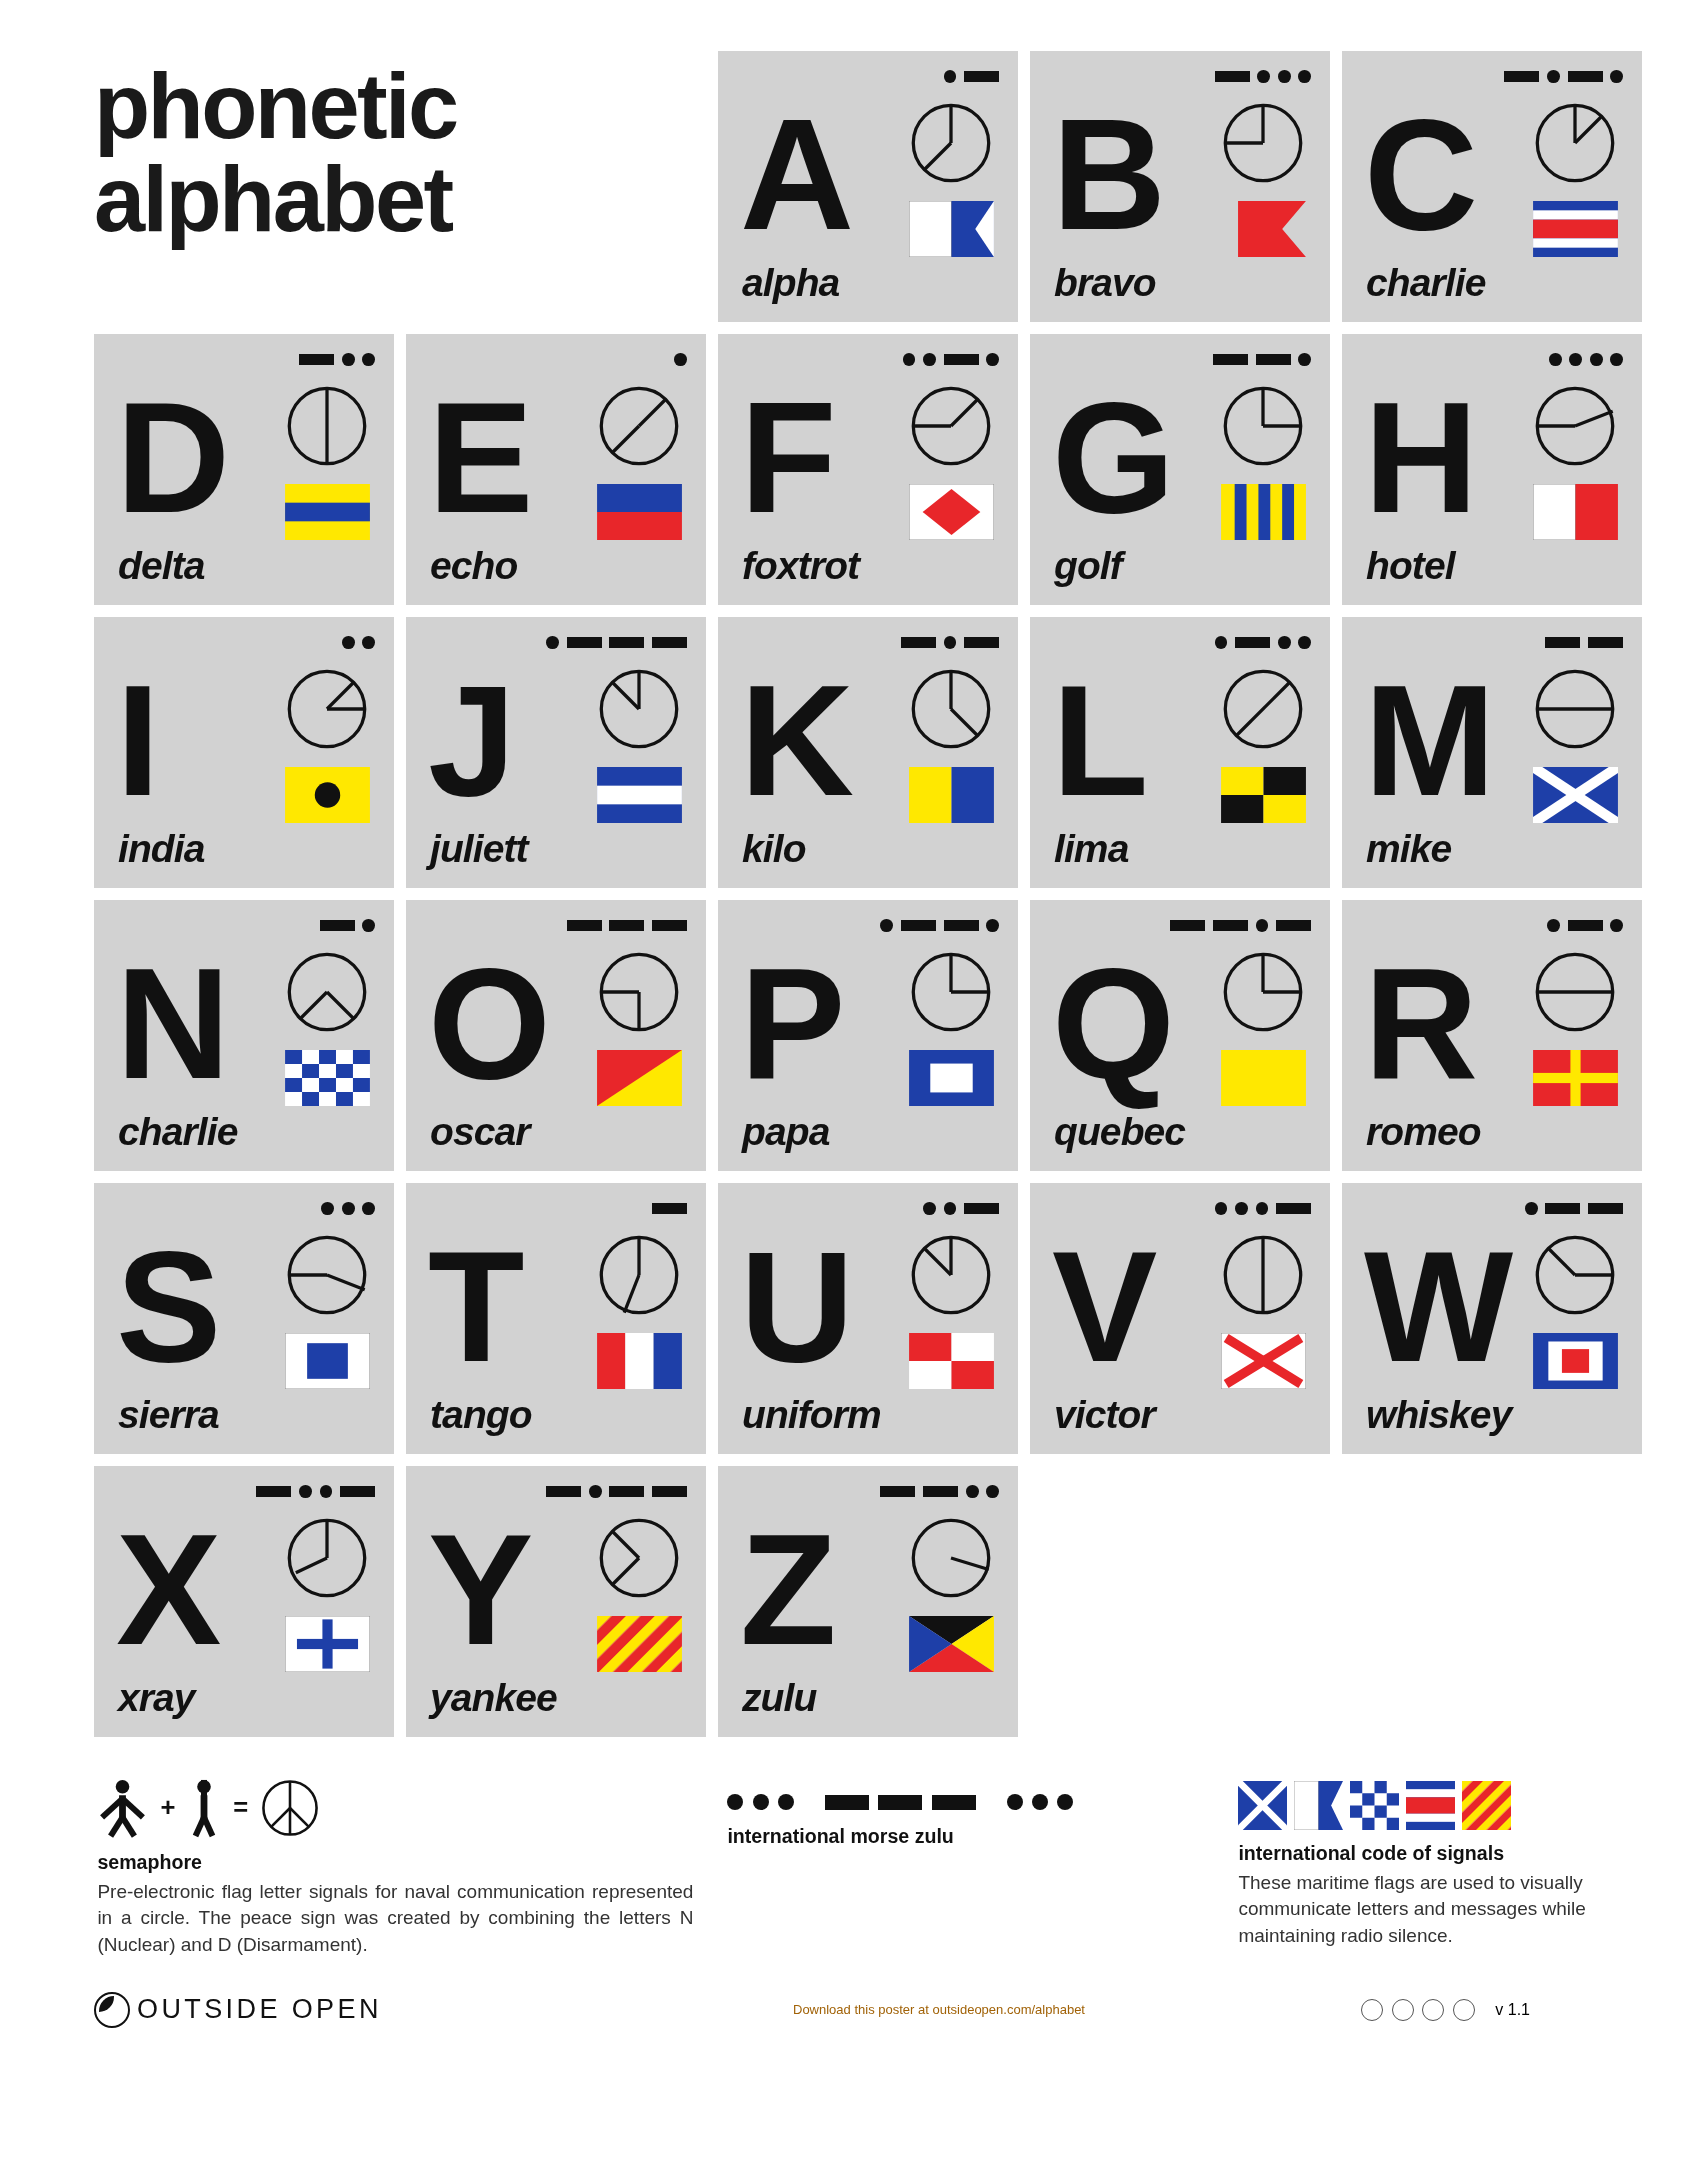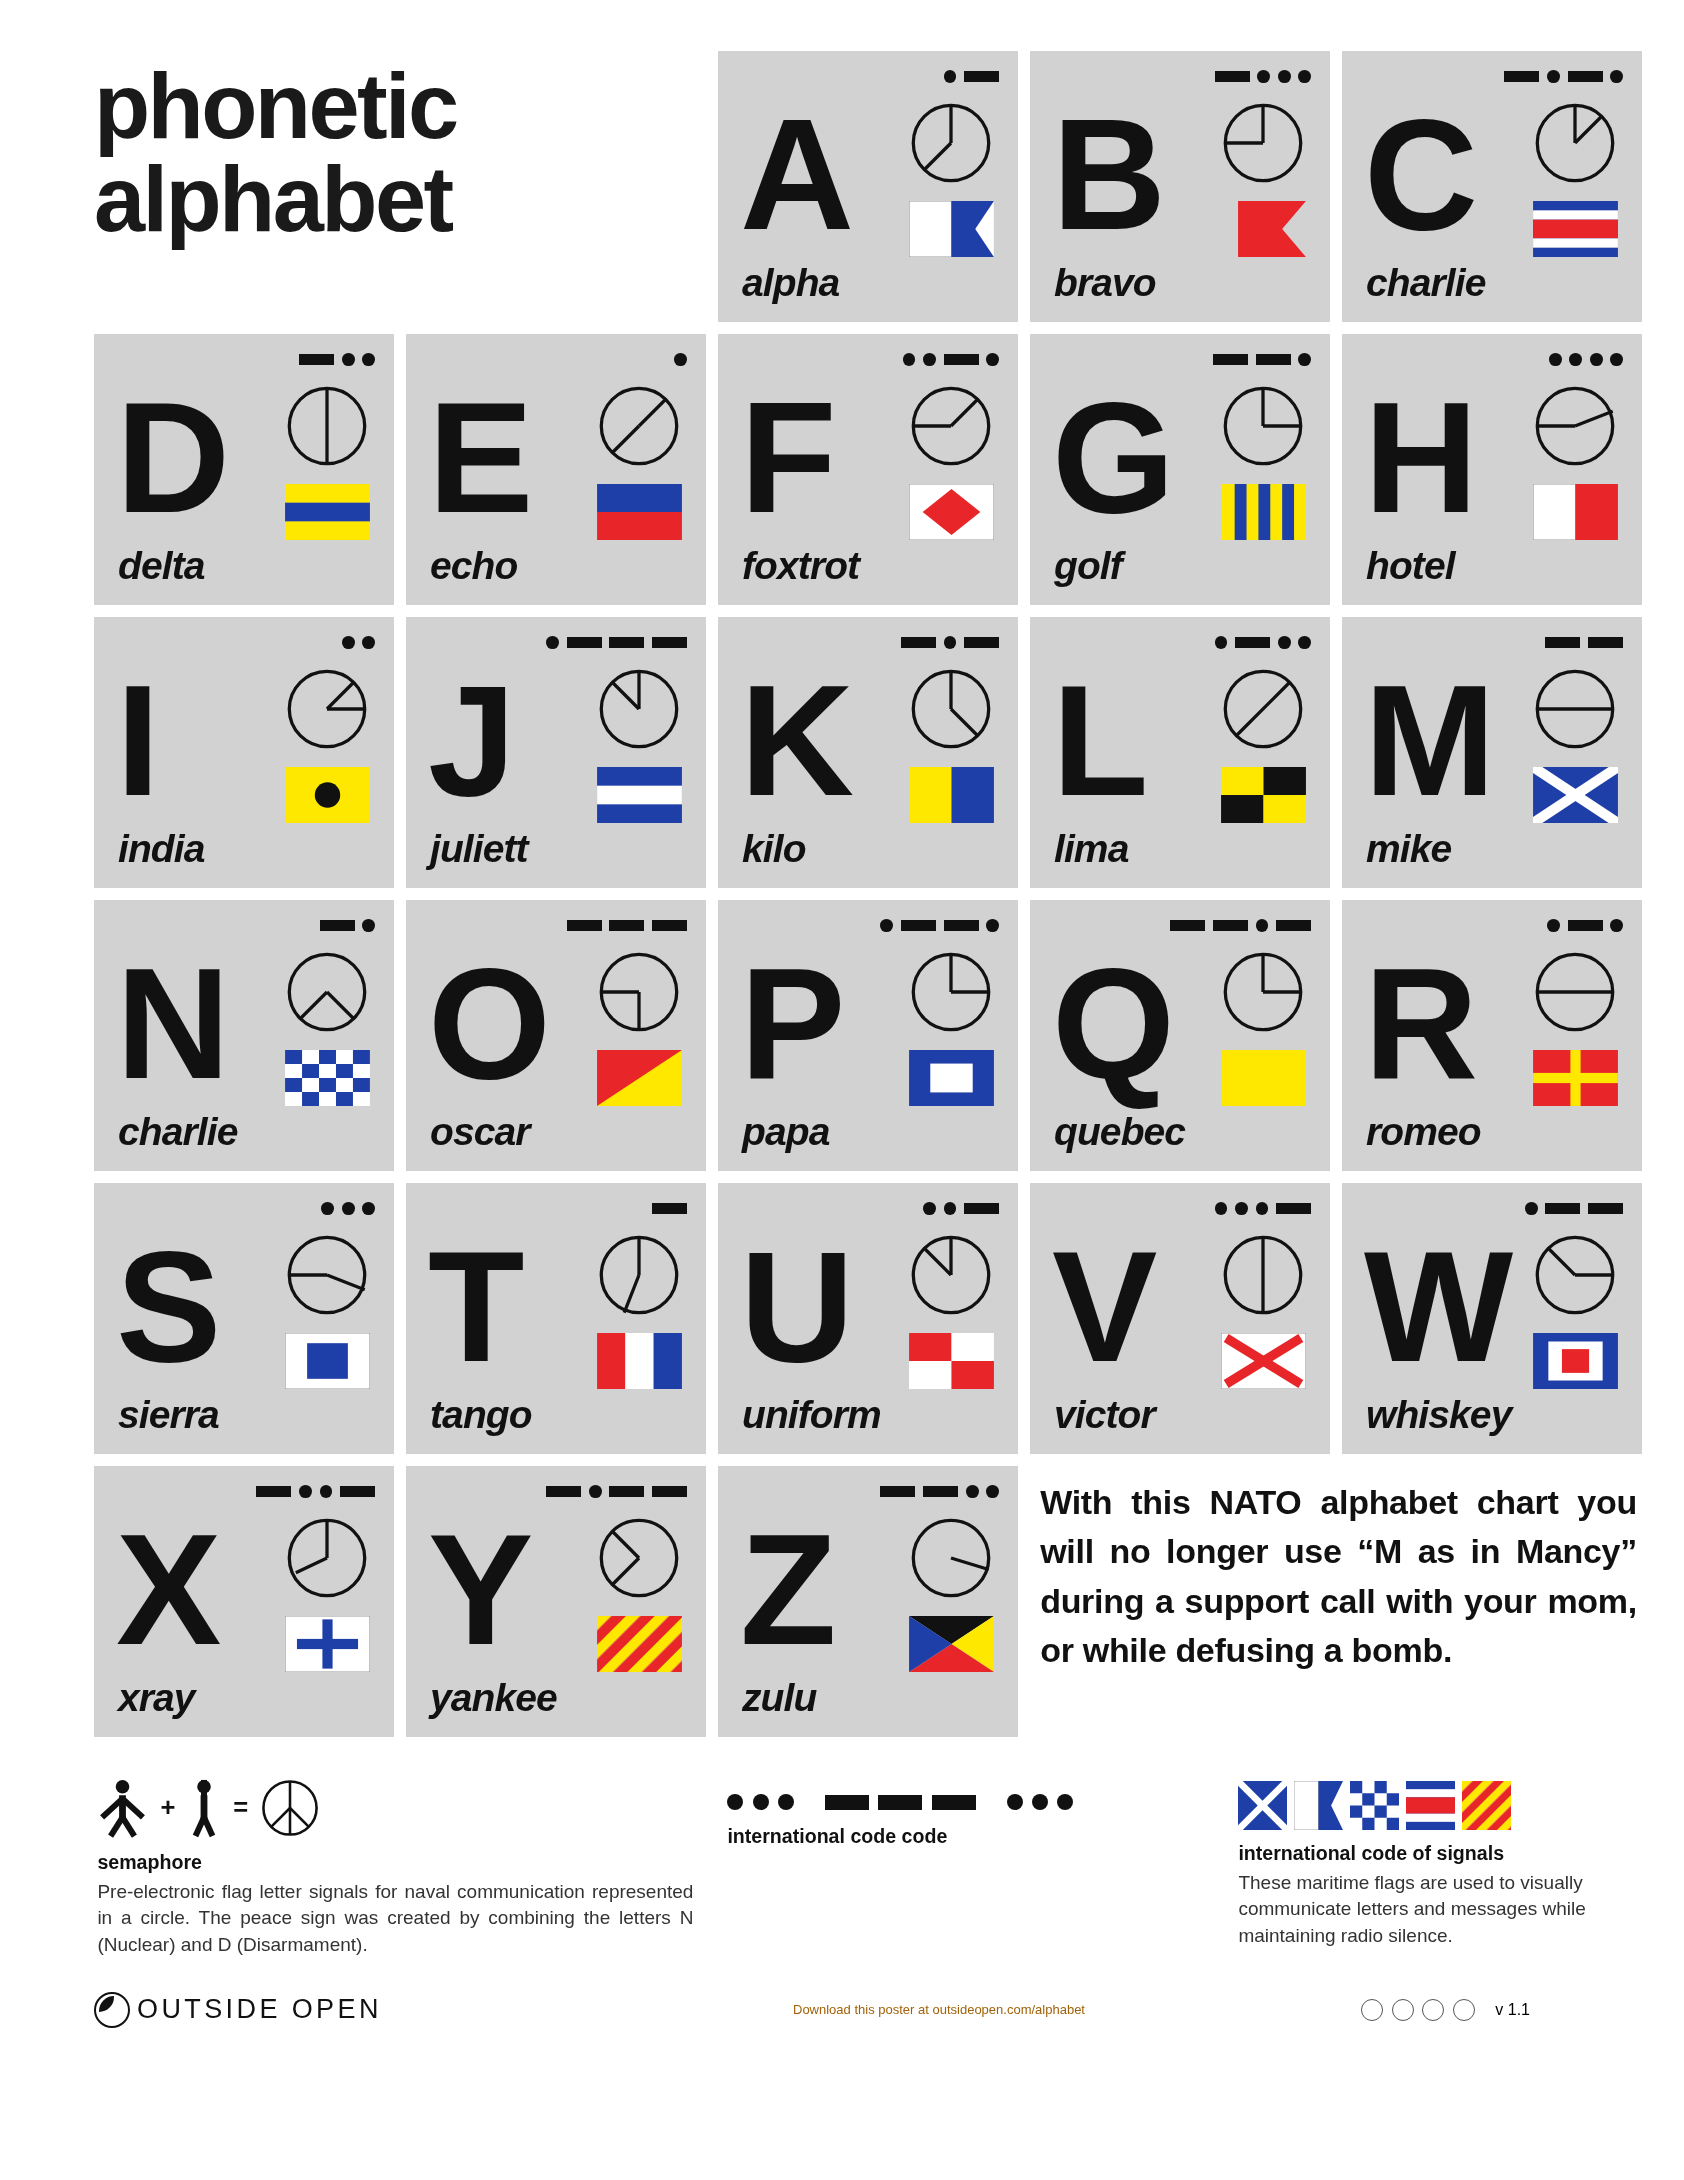--- a/index.html
+++ b/index.html
@@ -718,23 +718,20 @@
           <svg viewBox="0 0 100 66" width="85" height="56">
             <polygon points="0,0 100,0 50,33" fill="#111"></polygon>
             <polygon points="100,0 100,66 50,33" fill="#ffe800"></polygon>
             <polygon points="100,66 0,66 50,33" fill="#e8262a"></polygon>
             <polygon points="0,66 0,0 50,33" fill="#1e3fa8"></polygon>
           </svg>
         </div>
       <div class="word">zulu</div>
     </div>
 
-    <div class="blurb">
-      <p>With this NATO alphabet chart you will no longer use “M as in Mancy” during a support call with your mom, or while defusing a bomb.</p>
-    </div>
 
   </div>
 
   <div class="footer">
 
     <div>
       <div class="sem-demo">
         <svg width="51" height="60" viewBox="0 0 60 70">
             <circle cx="30" cy="10" r="8" fill="#111"></circle>
             <rect x="26" y="20" width="8" height="28" fill="#111"></rect>
@@ -771,21 +768,21 @@
           <span class="dot"></span>
         <span class="gap"></span>
         <span class="dash"></span>
           <span class="dash"></span>
           <span class="dash"></span>
         <span class="gap"></span>
         <span class="dot"></span>
           <span class="dot"></span>
           <span class="dot"></span>
       </div>
-      <div class="f-title">international code code</div>
+      <div class="f-title">international morse zulu</div>
     </div>
 
     <div>
       <div class="flag-strip">
         <svg class="fs" viewBox="0 0 66 66">
             <rect width="66" height="66" fill="#1e3fa8"></rect>
             <line x1="0" y1="0" x2="66" y2="66" stroke="#fff" stroke-width="9"></line>
             <line x1="66" y1="0" x2="0" y2="66" stroke="#fff" stroke-width="9"></line>
           </svg>
         <svg class="fs" viewBox="0 0 66 66">

